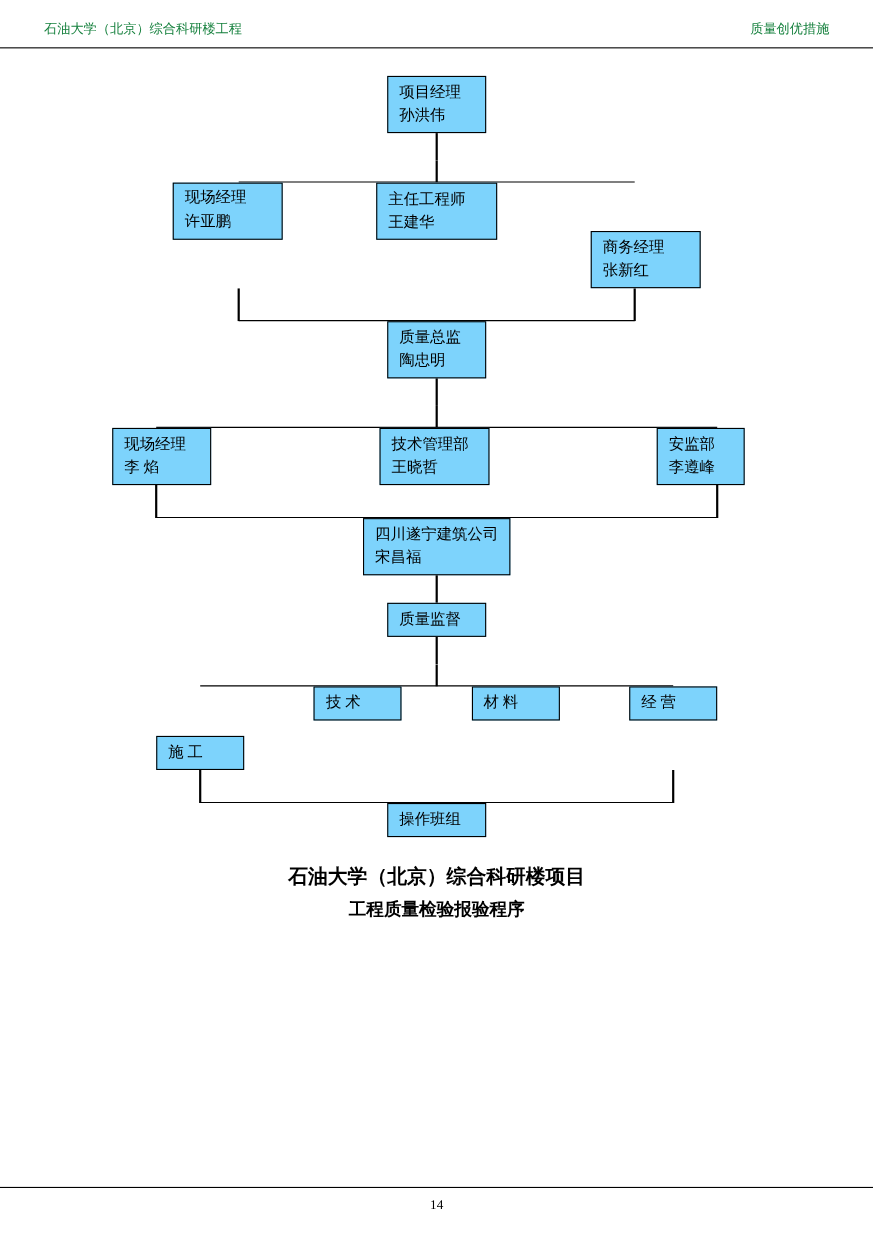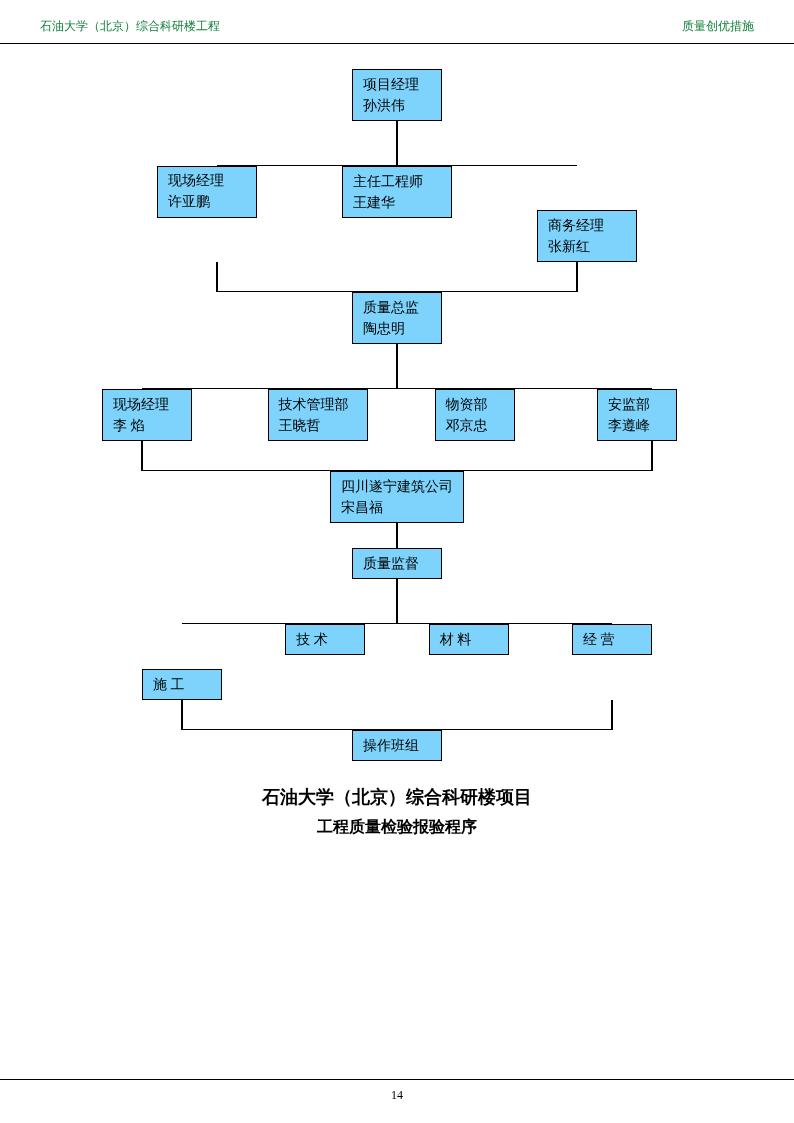--- a/index.html
+++ b/index.html
@@ -173,26 +173,20 @@
             <div>现场经理</div>
             <div>李  焰</div>
           </div>
         </div>
         <div style="display:flex;flex-direction:column;align-items:center;width:175px;">
           <div class="box" style="min-width:100px;margin-left:16px;">
             <div>技术管理部</div>
             <div>王晓哲</div>
           </div>
         </div>
-        <div style="display:flex;flex-direction:column;align-items:center;width:155px;">
-          <div class="box" style="min-width:80px;">
-            <div>物资部</div>
-            <div>邓京忠</div>
-          </div>
-        </div>
         <div style="display:flex;flex-direction:column;align-items:center;width:170px;">
           <div class="box" style="min-width:80px;">
             <div>安监部</div>
             <div>李遵峰</div>
           </div>
         </div>
       </div>
 
       <svg width="650" height="30">
         <line x1="70" y1="0" x2="70" y2="30" stroke="#000" stroke-width="2"></line>

